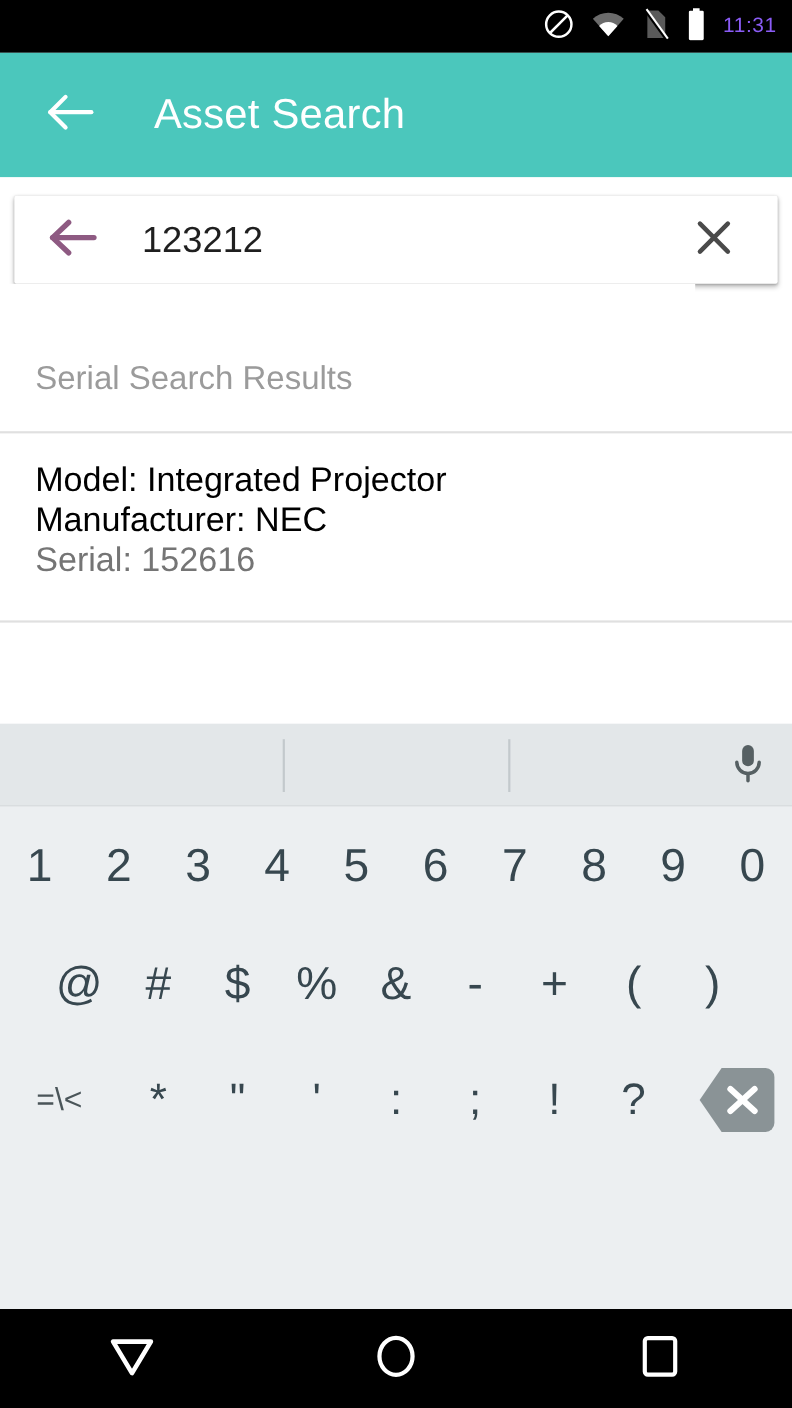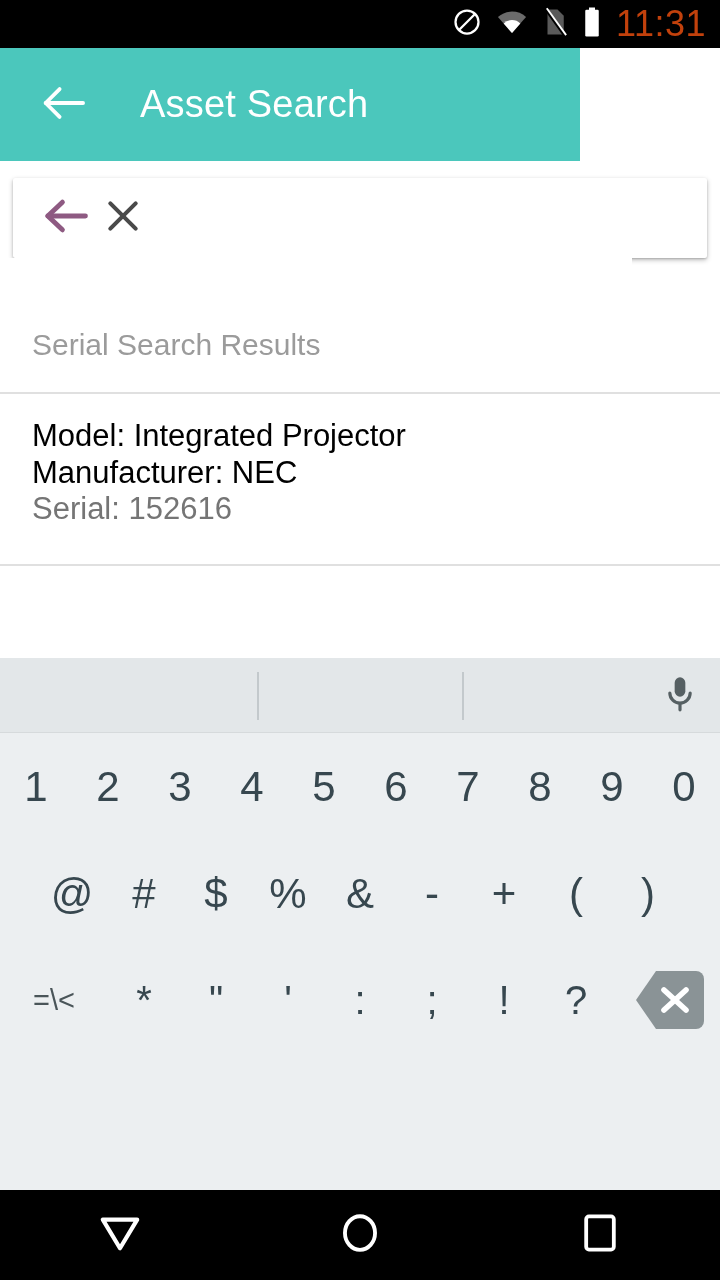--- a/index.html
+++ b/index.html
@@ -12,27 +12,27 @@
   #screen { position:relative; width:720px; height:1280px; }
 
   
   .status-bar {
     position:absolute; top:0; left:0; width:720px; height:48px;
     background:#000; display:flex; align-items:center;
     justify-content:flex-end; padding-right:14px;
   }
   .status-icons { display:flex; align-items:center; gap:14px; }
   .status-time {
-    color:#c2410c; font-size:36px; font-weight:400; margin-left:14px;
+    color:#8b5cf6; font-size:19px; font-weight:400; margin-left:14px;
     letter-spacing:0.5px;
   }
 
   
   .app-bar {
-    position:absolute; top:48px; left:0; width:580px; height:113px;
+    position:absolute; top:48px; left:0; width:720px; height:113px;
     background:#4BC7BC; display:flex; align-items:center;
   }
   .app-bar-back { margin-left:40px; width:48px; height:48px;
     display:flex; align-items:center; justify-content:center; cursor:pointer; }
   .app-bar-title {
     color:#ffffff; font-size:38px; font-weight:400; margin-left:52px;
     letter-spacing:0.2px;
   }
 
   
@@ -162,20 +162,21 @@
 
   <div class="search-card">
     <div class="search-back">
       <span>
         <svg width="46" height="38" viewBox="0 0 30 24">
           <line x1="2.5" y1="12" x2="27" y2="12" stroke="#8E5A82" stroke-width="3.2" stroke-linecap="round"></line>
           <polyline points="12,3 2.5,12 12,21" fill="none" stroke="#8E5A82" stroke-width="3.2" stroke-linecap="round" stroke-linejoin="round"></polyline>
         </svg>
       </span>
     </div>
+    <input class="search-input" type="text" value="123212" style="">
     <div class="search-clear">
       <span>
         <svg width="38" height="38" viewBox="0 0 24 24">
           <line x1="4" y1="4" x2="20" y2="20" stroke="#4A4A4A" stroke-width="2.6" stroke-linecap="round"></line>
           <line x1="20" y1="4" x2="4" y2="20" stroke="#4A4A4A" stroke-width="2.6" stroke-linecap="round"></line>
         </svg>
       </span>
     </div>
   </div>
 

